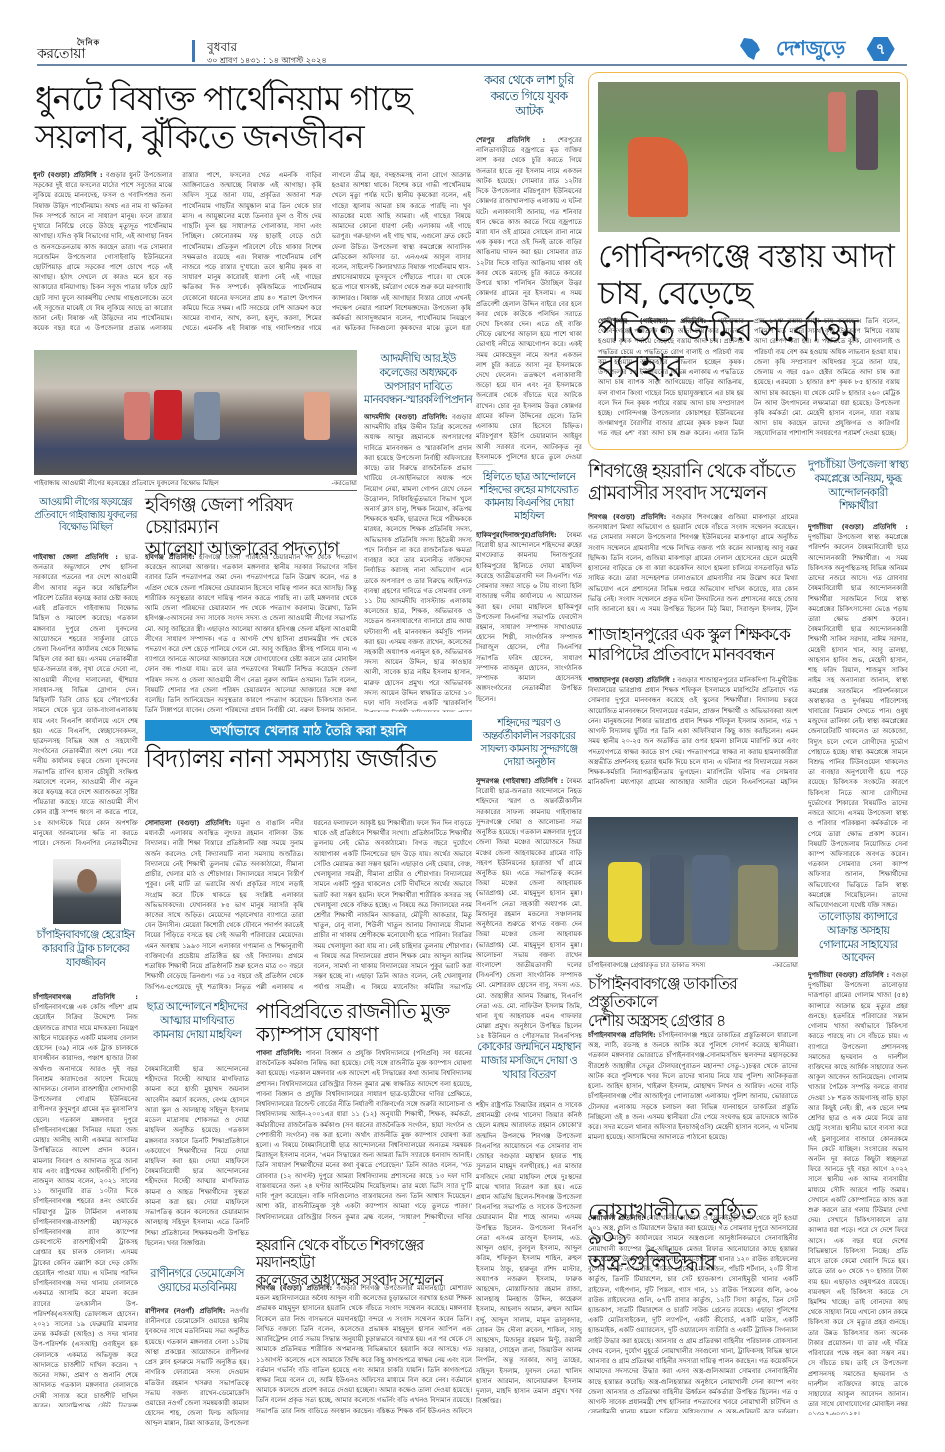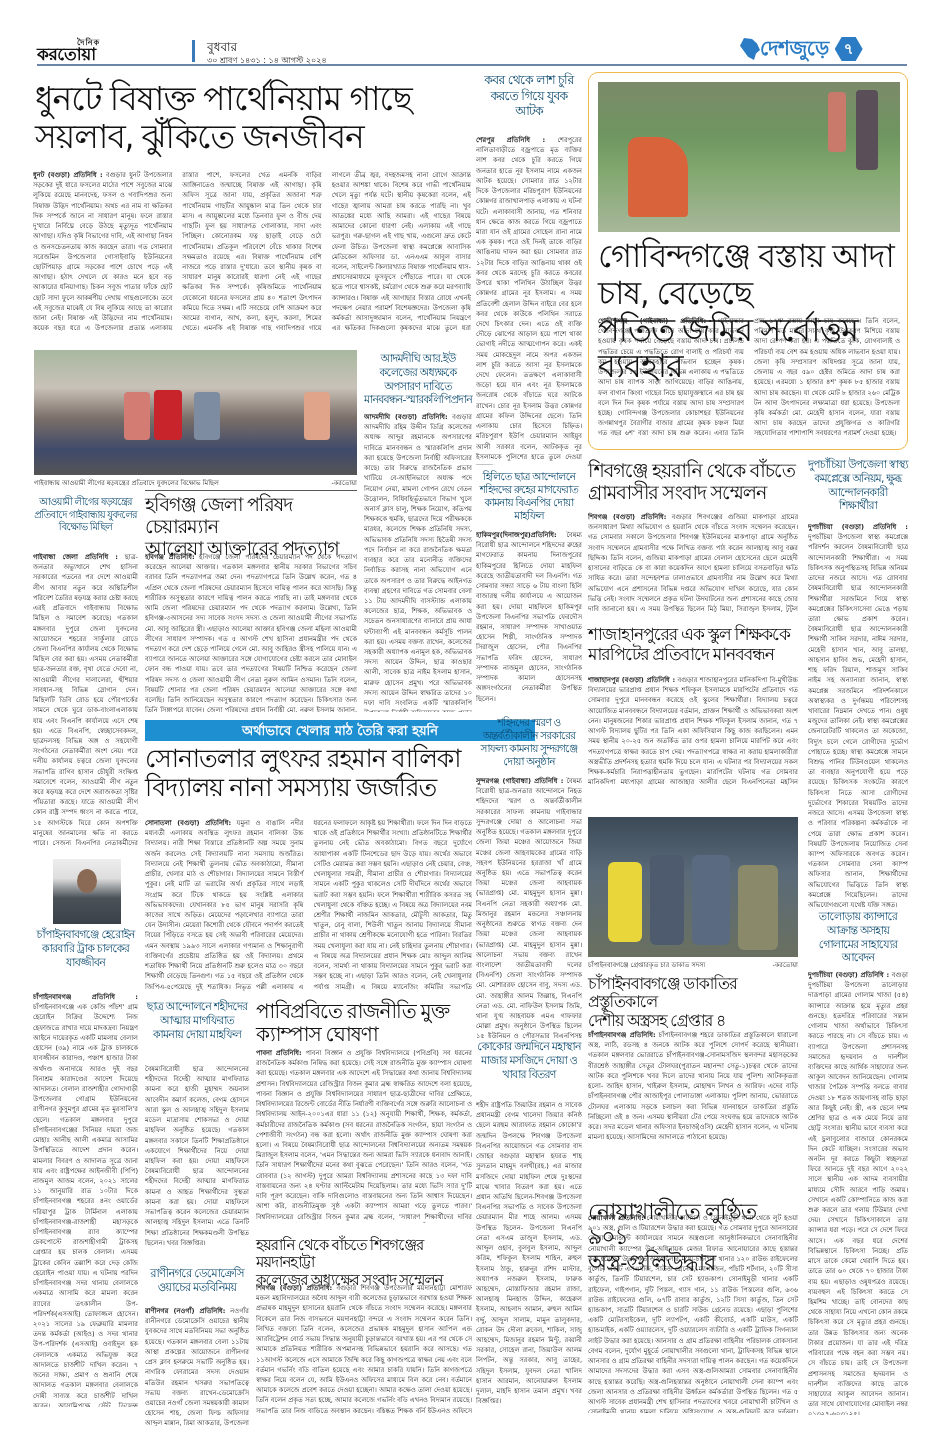--- a/index.html
+++ b/index.html
@@ -1,19 +1,19 @@
 <!DOCTYPE html>
 <html><head>
 <meta charset="utf-8">
 <style>
 *{box-sizing:border-box;margin:0;padding:0}
 body{width:945px;height:1452px;background:#fff;font-family:"DejaVu Sans",sans-serif;color:#1a1a1a;position:relative;overflow:hidden}
 .abs{position:absolute}
 .hdr-logo-small{font-size:8px;font-weight:bold;color:#222;letter-spacing:1px}
-.hdr-logo{font-family:"DejaVu Serif",serif;font-size:17px;font-weight:700;color:#111;letter-spacing:-0.5px;line-height:1}
+.hdr-logo{font-family:"DejaVu Serif",serif;font-size:14px;font-weight:400;color:#111;letter-spacing:-0.5px;line-height:1}
 .hdr-rule{background:#6b87a8;height:2px}
 .hdr-vbar{background:#3a7ab8;width:3px}
 .hdr-day{font-size:12px;color:#222}
 .hdr-date{font-size:8px;color:#222}
 .section-title{font-size:20px;color:#2b7cc4;font-weight:bold;letter-spacing:-0.5px}
 .page-badge{width:28px;height:24px;background:#2b7cc4;color:#fff;font-weight:bold;font-size:15px;display:flex;align-items:center;justify-content:center;clip-path:polygon(25% 0,75% 0,100% 50%,75% 100%,25% 100%,0 50%)}
 .bd-map{width:20px;height:22px;background:#2b7cc4;clip-path:polygon(20% 0,60% 5%,85% 25%,100% 55%,80% 70%,70% 100%,40% 85%,20% 60%,0 35%)}
 .head-xl{font-family:"DejaVu Sans Condensed","DejaVu Sans",sans-serif;font-weight:normal;text-align:left;line-height:1.15;color:#111;letter-spacing:-1px}
 .head-md{font-family:"DejaVu Sans",sans-serif;text-align:center;line-height:1.25;color:#0c4a6e;letter-spacing:-0.8px}
 .body{font-size:6.6px;line-height:1.55;text-align:justify;color:#222;overflow:hidden}
@@ -29,21 +29,21 @@
 </head>
 <body>
 
 <div class="abs" style="left:37px;top:38px;width:400px;height:26px">
   <div class="abs hdr-logo-small" style="left:40px;top:-2px">দৈনিক</div>
   <div class="abs hdr-logo" style="left:0;top:8px">করতোয়া</div>
   <div class="abs hdr-vbar" style="left:155px;top:2px;height:22px"></div>
   <div class="abs hdr-day" style="left:170px;top:0">বুধবার</div>
   <div class="abs hdr-date" style="left:170px;top:16px">৩০ শ্রাবণ ১৪৩১ : ১৪ আগস্ট ২০২৪</div>
 </div>
-<div class="abs" style="left:740px;top:34px;width:190px;height:30px;display:flex;align-items:center;gap:0">
+<div class="abs" style="left:740px;top:34px;width:190px;height:30px;display:flex;align-items:center;gap:16px">
   <div class="bd-map"></div>
   <div class="section-title">দেশজুড়ে</div>
   <div class="page-badge" style="margin-left:6px">৭</div>
 </div>
 <div class="abs hdr-rule" style="left:37px;top:64px;width:870px"></div>
 
 <div class="abs head-xl" style="left:35px;top:80px;width:430px;font-size:33px">
   <div>ধুনটে বিষাক্ত পার্থেনিয়াম গাছে</div>
   <div>সয়লাব, ঝুঁকিতে জনজীবন</div>
 </div>
@@ -74,23 +74,22 @@
 
 <div class="abs rule-h" style="left:145px;top:490px;width:212px"></div>
 <div class="abs head-xl" style="left:145px;top:494px;width:212px;font-size:19px">
   <div>হবিগঞ্জ জেলা পরিষদ চেয়ারম্যান</div>
   <div>আলেয়া আক্তারের পদত্যাগ</div>
 </div>
 <div class="abs body" style="left:145px;top:552px;width:212px;height:160px">
   <b>হবিগঞ্জ প্রতিনিধি:</b> <span>হবিগঞ্জে জেলা পরিষদের চেয়ারম্যান পদ থেকে পদত্যাগ করেছেন আলেয়া আক্তার। গতকাল মঙ্গলবার স্থানীয় সরকার বিভাগের সচিব বরাবর তিনি পদত্যাগপত্র জমা দেন। পদত্যাগপত্রে তিনি উল্লেখ করেন, গত ৪ এপ্রিল থেকে জেলা পরিষদের চেয়ারম্যান হিসেবে দায়িত্ব পালন করে আসছি। কিন্তু শারীরিক অসুস্থতার কারণে দায়িত্ব পালন করতে পারছি না। তাই মঙ্গলবার থেকে আমি জেলা পরিষদের চেয়ারম্যান পদ থেকে পদত্যাগ করলাম। উল্লেখ্য, তিনি হবিগঞ্জ-৩আসনের সদ্য সাবেক সংসদ সদস্য ও জেলা আওয়ামী লীগের সভাপতি মো. আবু জাহিরের স্ত্রী। এছাড়াও আলেয়া আক্তার হবিগঞ্জ জেলা মহিলা আওয়ামী লীগের সাধারণ সম্পাদক। গত ৫ আগস্ট শেখ হাসিনা প্রধানমন্ত্রীর পদ থেকে পদত্যাগ করে দেশ ছেড়ে পালিয়ে গেলে মো. আবু জাহিরও স্ত্রীসহ পালিয়ে যান। এ ব্যাপারে জানতে আলেয়া আক্তারের সঙ্গে যোগাযোগের চেষ্টা করলে তার মোবাইল ফোন বন্ধ পাওয়া যায়। তবে তার পদত্যাগের বিষয়টি নিশ্চিত করেছেন জেলা পরিষদ সদস্য ও জেলা আওয়ামী লীগ নেতা নুরুল আমিন ওসমান। তিনি বলেন, বিষয়টি শোনার পর জেলা পরিষদ চেয়ারম্যান আলেয়া আক্তারের সঙ্গে কথা বলেছি। তিনি জানিয়েছেন অসুস্থতার কারণে পদত্যাগ করেছেন। চিকিৎসার জন্য তিনি সিঙ্গাপুরে যাবেন। জেলা পরিষদের প্রধান নির্বাহী মো. নুরুল ইসলাম জানান, বিষয়টি নিশ্চিত নই। তবে আমিও শুনেছি। তিনি পদত্যাগ করলে মন্ত্রণালয়ে করবেন। অতএব মন্ত্রণালয় থেকে চিঠি পেলে বলতে পারবো।</span>
 </div>
 
-<div class="abs banner" style="left:145px;top:720px;width:390px">অর্থাভাবে খেলার মাঠ তৈরি করা হয়নি</div>
+<div class="abs banner" style="left:145px;top:720px;width:327px">অর্থাভাবে খেলার মাঠ তৈরি করা হয়নি</div>
 <div class="abs head-xl" style="left:145px;top:745px;width:327px;font-size:25px">
-  <div>সোনাতলার লুৎফর রহমান বালিকা</div>
   <div>বিদ্যালয় নানা সমস্যায় জর্জরিত</div>
 </div>
 <div class="abs body cols2" style="left:145px;top:818px;width:327px;height:180px">
   <b>সোনাতলা (বগুড়া) প্রতিনিধি:</b> <span>যমুনা ও বাঙালি নদীর মধ্যবর্তী এলাকায় অবস্থিত লুৎফর রহমান বালিকা উচ্চ বিদ্যালয়। নারী শিক্ষা বিস্তারে প্রতিষ্ঠানটি অল্প সময়ে সুনাম অর্জন করলেও সেই বিদ্যালয়টি নানা সমস্যায় জর্জরিত। বিদ্যালয়ে নেই শিক্ষার্থী তুলনায় ভৌত অবকাঠামো, সীমানা প্রাচীর, খেলার মাঠ ও শৌচাগার। বিদ্যালয়ের সামনে বিস্তীর্ণ পুকুর। নেই মাটি তা ভরাটের অর্থ। প্রকৃতির সাথে লড়াই সংগ্রাম করে টিকে থাকতে হয় সংশ্লিষ্ট এলাকার অভিভাবকদের। যেখানকার ৮৫ ভাগ মানুষ সরাসরি কৃষি কাজের সাথে জড়িত। মেয়েদের পড়ালেখার ব্যাপারে তারা যেন উদাসীন। মেয়েরা কিশোরী থেকে যৌবনে পদার্পণ করতেই বিয়ের পিঁড়িতে বসতে হয় সেই অভাবী পরিবারের মেয়েদের। এমন অবস্থায় ১৯৯৩ সালে এলাকার গণ্যমান্য ও শিক্ষানুরাগী ব্যক্তিবর্গের প্রচেষ্টায় প্রতিষ্ঠিত হয় ওই বিদ্যালয়। প্রথমে শতাধিক শিক্ষার্থী নিয়ে প্রতিষ্ঠানটি শুরু হলেও মাত্র ৩০ বছরে শিক্ষার্থী বেড়েছে তিনগুণ। গত ১৫ বছরে ওই প্রতিষ্ঠান থেকে জিপিএ-৫পেয়েছে দুই শতাধিক। নিভৃত পল্লী এলাকায় এ ধরনের ফলাফলে আকৃষ্ট হয় শিক্ষার্থীরা। ফলে দিন দিন বাড়তে থাকে ওই প্রতিষ্ঠানে শিক্ষার্থীর সংখ্যা। প্রতিষ্ঠানটিতে শিক্ষার্থীর তুলনায় নেই ভৌত অবকাঠামো। বিগত বছরে দুর্যোগে আধাপাকা একটি টিনশেডের ছাদ উড়ে যায়। অর্থের অভাবে সেটিও মেরামত করা সম্ভব হয়নি। এছাড়াও নেই চেয়ার, বেঞ্চ, খেলাধুলার সামগ্রী, সীমানা প্রাচীর ও শৌচাগার। বিদ্যালয়ের সামনে একটি পুকুর থাকলেও সেটি দীর্ঘদিনে অর্থের অভাবে ভরাট করা সম্ভব হয়নি। ফলে শিক্ষার্থীরা শারীরিক কসরত সহ খেলাধুলা থেকে বঞ্চিত হচ্ছে। এ বিষয়ে অত্র বিদ্যালয়ের নবম শ্রেণীর শিক্ষার্থী নাজমিন আকতার, মৌটুসী আকতার, মিতু খাতুন, রেনু বালা, শিউলী খাতুন জানায় বিদ্যালয়ে সীমানা প্রাচীর না থাকায় শ্রেণীকক্ষে মনোযোগী হতে পারিনা। বিরতির সময় খেলাধুলা করা যায় না। নেই চাহিদার তুলনায় শৌচাগার। এ বিষয়ে অত্র বিদ্যালয়ের প্রধান শিক্ষক মোঃ আব্দুল আলিম বলেন, সামর্থ্য না থাকায় বিদ্যালয়ের সামনে পুকুর ভরাট করা সম্ভব হচ্ছে না। এছাড়া তিনি আরও বলেন, নেই খেলাধুলার পর্যাপ্ত সামগ্রী। এ বিষয়ে ম্যানেজিং কমিটির সভাপতি জুলফিকার রহমান শান্ত বলেন, বিদ্যালয়টি নিভৃত পল্লী এলাকায় অবস্থিত। বিদ্যালয়ের ভৌত অবকাঠামোর উন্নয়ন হলেই শিক্ষার্থীর সংখ্যা আরও বৃদ্ধি পাবে। এজন্য তিনি সংশ্লিষ্ট বিভাগের সুদৃষ্টি কামনা করেছেন।</span>
 </div>
 
 <div class="abs photo" style="left:53px;top:859px;width:68px;height:65px;background:linear-gradient(180deg,#eee 0%,#ddd 30%,#4a5258 60%,#3a4148 100%)">
   <div style="position:absolute;left:24px;top:10px;width:20px;height:24px;background:#8a6a55;border-radius:50%"></div>
 </div>
 <div class="abs head-md" style="left:33px;top:928px;width:105px;font-size:11px">চাঁপাইনবাবগঞ্জে হেরোইন কারবারি ট্রাক চালকের যাবজ্জীবন</div>

